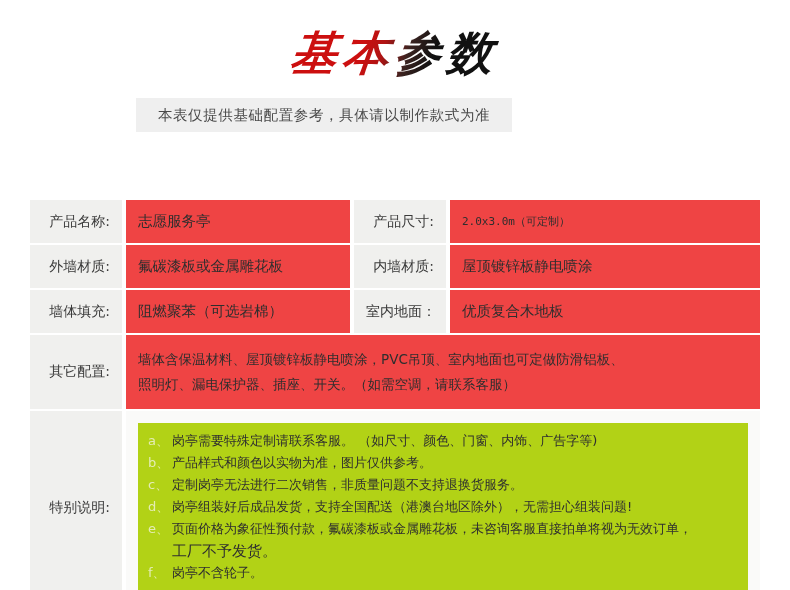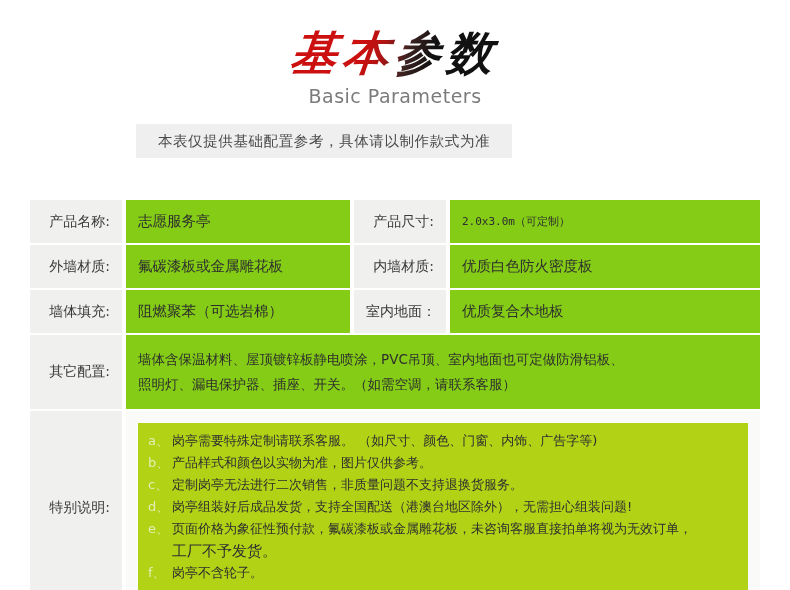--- a/index.html
+++ b/index.html
@@ -88,21 +88,21 @@
     white-space: nowrap;
     border-bottom: 2px solid #ffffff;
   }
   .gap {
     width: 4px;
     background: #ffffff;
     border-bottom: 2px solid #ffffff;
     padding: 0;
   }
   .val {
-    background: #84cc16;
+    background: #ef4444;
     color: #2e2e2e;
     font-size: 14.5px;
     text-align: left;
     padding: 9px 8px 9px 11px;
     border-bottom: 2px solid #ffffff;
   }
   .val-ascii {
     font-family: "DejaVu Sans Mono", "Liberation Mono", monospace;
     font-size: 11px;
   }
@@ -153,21 +153,20 @@
   .table-bottom-pad {
     height: 14px;
     background: #fafaf9;
   }
 </style>
 </head>
 <body>
 
 <div class="header">
   <div class="title-cn">基本参数</div>
-  <div class="title-en">Basic Parameters</div>
 </div>
 
 <div class="subtitle-wrap">
   <div class="subtitle-bar">本表仅提供基础配置参考，具体请以制作款式为准</div>
 </div>
 
 <table class="spec-table">
   <colgroup>
     <col style="width:92px">
       <col style="width:4px">
@@ -188,21 +187,21 @@
       <td class="val val-ascii">2.0x3.0m（可定制）</td>
     </tr>
 
     <tr>
       <td class="lbl">外墙材质:</td>
       <td class="gap"></td>
       <td class="val">氟碳漆板或金属雕花板</td>
       <td class="gap"></td>
       <td class="lbl">内墙材质:</td>
       <td class="gap"></td>
-      <td class="val">优质白色防火密度板</td>
+      <td class="val">屋顶镀锌板静电喷涂</td>
     </tr>
 
     <tr>
       <td class="lbl">墙体填充:</td>
       <td class="gap"></td>
       <td class="val">阻燃聚苯（可选岩棉）</td>
       <td class="gap"></td>
       <td class="lbl">室内地面：</td>
       <td class="gap"></td>
       <td class="val">优质复合木地板</td>

